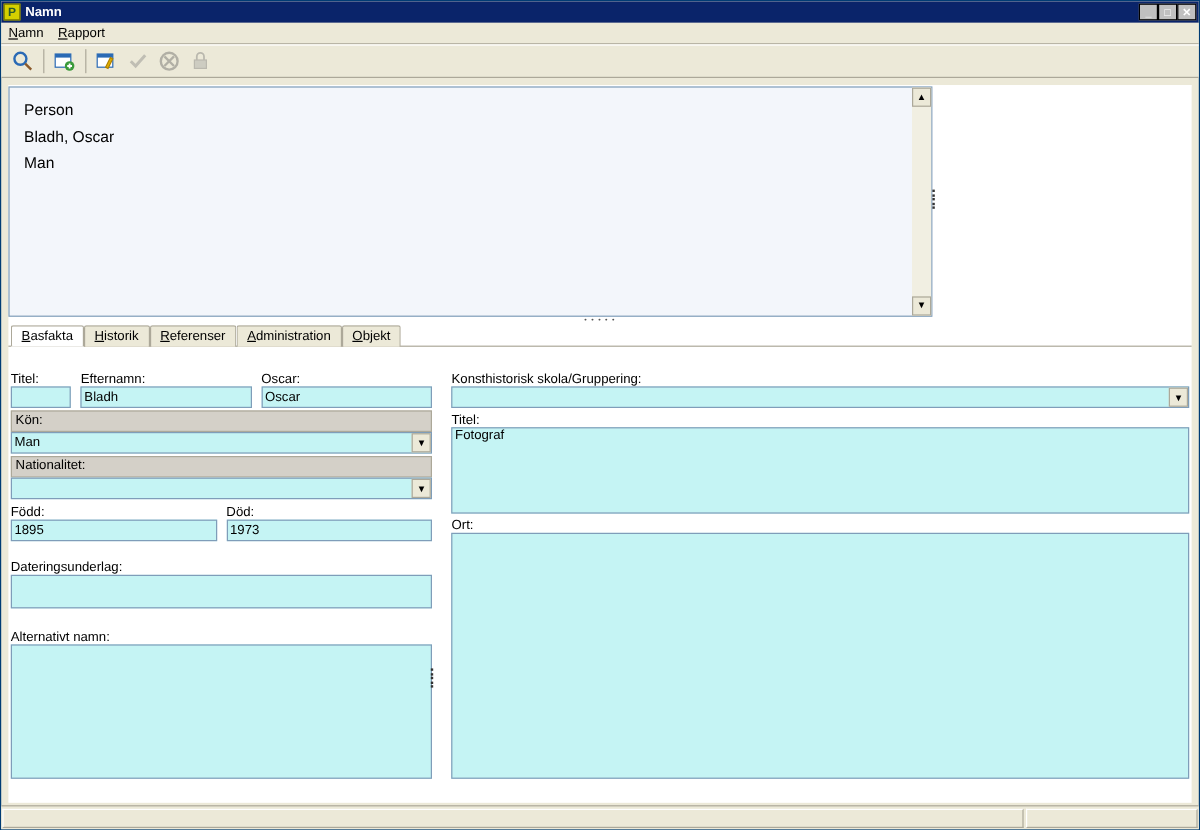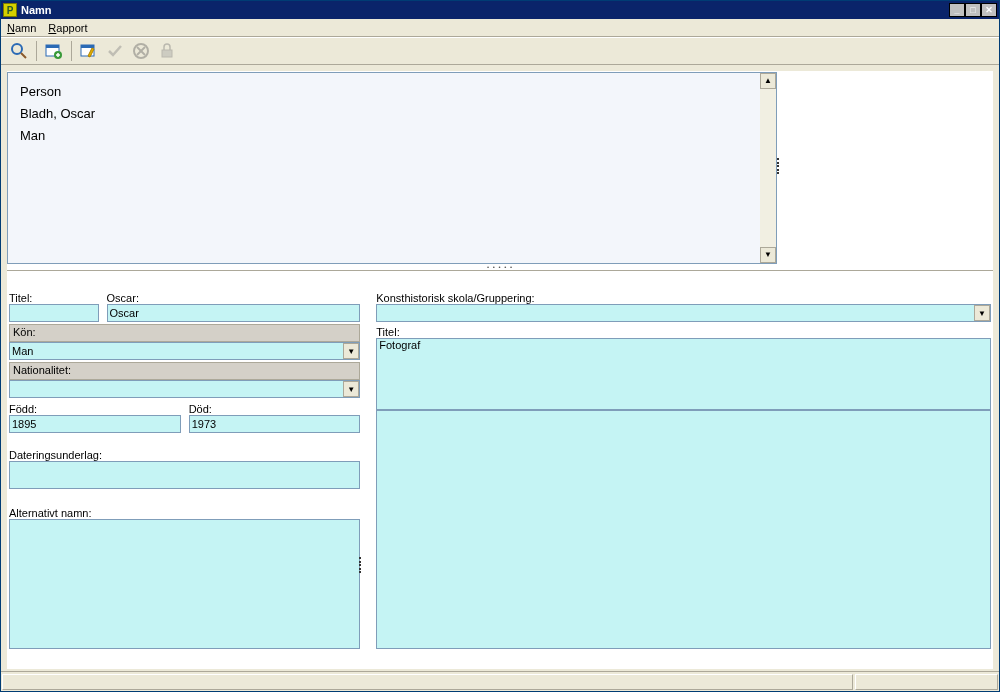--- a/index.html
+++ b/index.html
@@ -249,29 +249,40 @@
           <span></span>
           <span></span>
           <span></span>
           <span></span>
           <span></span>
         </div>
     </div>
     <div class="summary-side"></div>
   </div>
   <div class="splitter-h">• • • • •</div>
+  <div class="tabs">
+    <div class="tab active"><u>B</u>asfakta</div>
+    <div class="tab"><u>H</u>istorik</div>
+    <div class="tab"><u>R</u>eferenser</div>
+    <div class="tab"><u>A</u>dministration</div>
+    <div class="tab"><u>O</u>bjekt</div>
+  </div>
 
   <div class="tab-body">
     <div class="col" style="flex:1.0;">
       <div class="row">
         <div style="flex:0.3">
           <div class="lbl">Titel:</div>
           <input class="field" value="" style="">
         </div>
         <div style="flex:0.85">
+          <div class="lbl">Efternamn:</div>
+          <input class="field" value="Bladh" style="">
+        </div>
+        <div style="flex:0.85">
           <div class="lbl">Oscar:</div>
           <input class="field" value="Oscar" style="">
         </div>
       </div>
 
       <div class="field-head" style="margin-top:2px">Kön:</div>
       <div class="combo-wrap">
         <input class="field" value="Man" style="">
         <div class="combo-btn">▼</div>
       </div>
@@ -303,20 +314,21 @@
     <div class="col col-right">
       <div class="lbl">Konsthistorisk skola/Gruppering:</div>
       <div class="combo-wrap">
         <input class="field" value="" style="">
         <div class="combo-btn">▼</div>
       </div>
 
       <div class="lbl" style="margin-top:3px">Titel:</div>
       <textarea class="field" style="height: 72px;">Fotograf</textarea>
 
+      <div class="lbl" style="margin-top:3px">Ort:</div>
       <textarea class="field" style="flex: 1 1 0%;"></textarea>
     </div>
   </div>
 
   <div class="mid-grip">
       <span></span>
       <span></span>
       <span></span>
       <span></span>
       <span></span>

